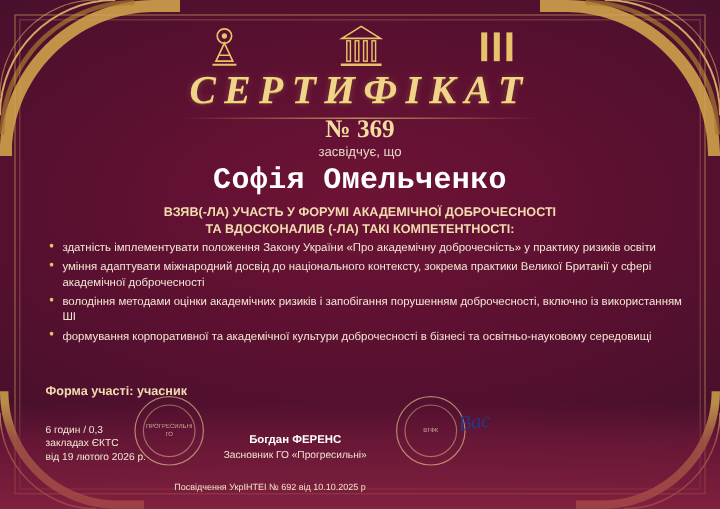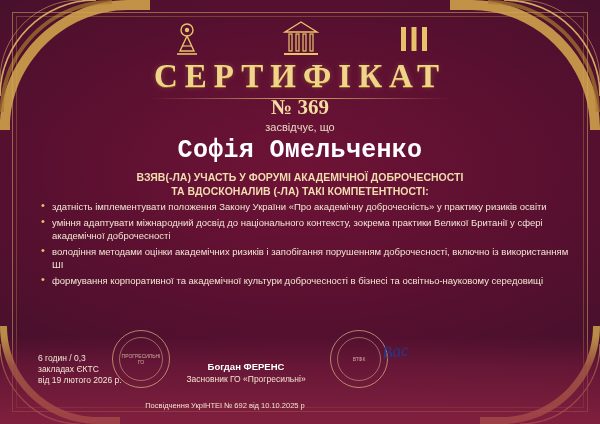--- a/index.html
+++ b/index.html
@@ -78,20 +78,21 @@
     top: 58px;
     left: 0;
     width: 100%;
     text-align: center;
     font-family: "Liberation Serif", serif;
     font-weight: bold;
     font-size: 33px;
     letter-spacing: 7px;
     color: #f0d48a;
     text-shadow: 0 1px 0 #8a5c1a, 0 0 6px rgba(240, 212, 138, 0.22);
+    font-style: italic;
   }
   .title-rule {
     position: absolute;
     top: 98px;
     left: 150px;
     width: 300px;
     height: 1px;
     background: linear-gradient(90deg, rgba(232,194,106,0) 0%, rgba(232,194,106,0.85) 50%, rgba(232,194,106,0) 100%);
   }
 
@@ -361,20 +362,21 @@
 
   <div class="competencies">
     <ul>
       <li>здатність імплементувати положення Закону України «Про академічну доброчесність» у практику ризиків освіти</li>
       <li>уміння адаптувати міжнародний досвід до національного контексту, зокрема практики Великої Британії у сфері академічної доброчесності</li>
       <li>володіння методами оцінки академічних ризиків і запобігання порушенням доброчесності, включно із використанням ШІ</li>
       <li>формування корпоративної та академічної культури доброчесності в бізнесі та освітньо-науковому середовищі</li>
     </ul>
   </div>
 
+  <div class="participation">Форма участі: учасник</div>
 
   <div class="bottom-band"></div>
 
   <div class="hours">
     <div>6 годин / 0,3</div>
     <div>закладах ЄКТС</div>
     <div>від 19 лютого 2026 р.</div>
   </div>
 
   <div class="seal seal-1">

